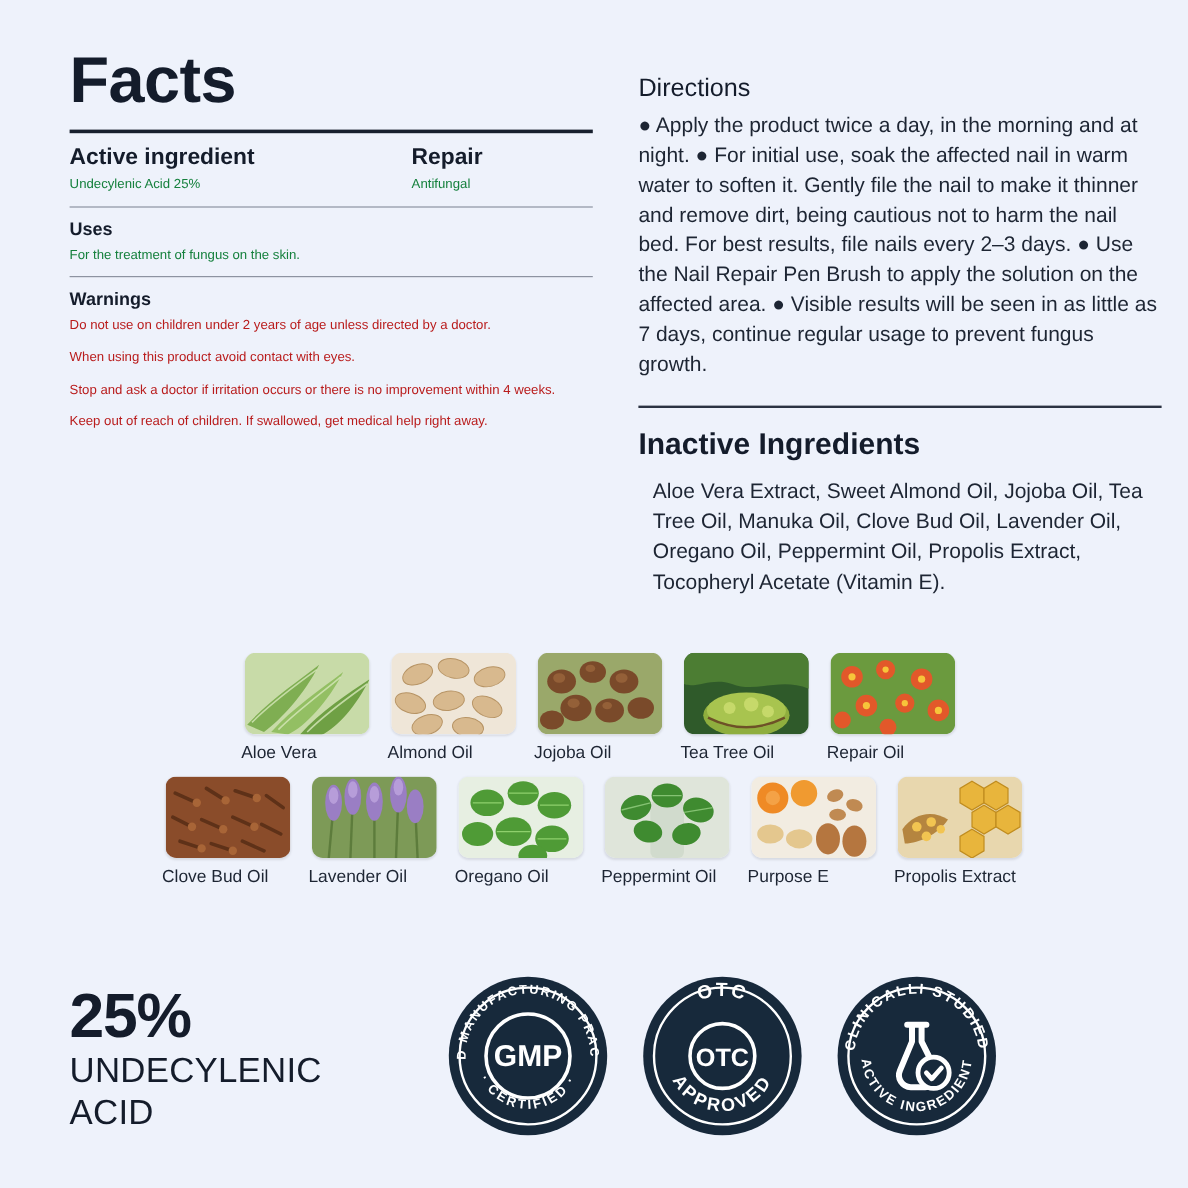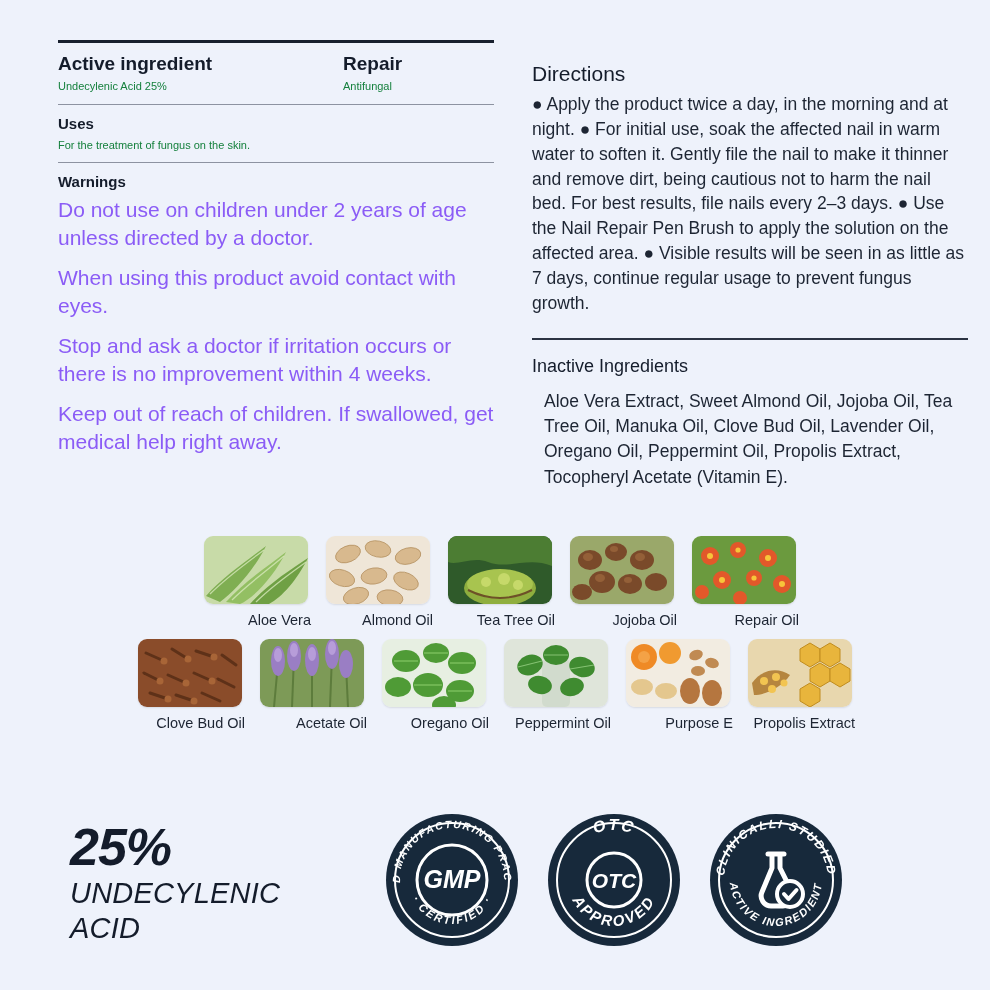--- a/index.html
+++ b/index.html
@@ -63,41 +63,41 @@
     font-weight: bold;
     margin: 0 0 6px 0;
   }
   .body-txt {
     font-size: 11px;
     line-height: 1.33;
     margin: 0;
     color: #15803d;
   }
   .warn-p {
-    font-size: 21px;
+    font-size: 11px;
     line-height: 1.33;
     margin: 0 0 12px 0;
-    color: #8b5cf6;
+    color: #b91c1c;
   }
   .warn-p:last-child { margin-bottom: 0; }
 
   .dir-title {
     font-size: 21px;
     font-weight: normal;
     margin: 0 0 6px 0;
   }
   .dir-body {
     font-size: 17.5px;
     line-height: 1.42;
     margin: 0;
     color: #1d2533;
   }
   .inactive-title {
-    font-size: 18px;
-    font-weight: normal;
+    font-size: 25px;
+    font-weight: bold;
     margin: 0 0 12px 0;
   }
   .inactive-body {
     font-size: 17.5px;
     line-height: 1.45;
     margin: 12px;
     color: #1d2533;
   }
   .right-rule {
     border-bottom: 2px solid #2b3342;
@@ -108,21 +108,21 @@
   .ing-grid {
     display: flex;
     justify-content: center;
     align-items: flex-start;
     gap: 12px;
   }
   .grid-1 { margin-top: 34px; padding-left: 10px;}
   .grid-2 { margin-top: 10px; }
   .ing {
     width: 110px;
-    text-align: right;
+    text-align: left;
   }
   .ing .thumb {
     width: 104px;
     height: 68px;
     margin: 0 auto 8px auto;
     border-radius: 9px;
     overflow: hidden;
     position: relative;
     box-shadow: 0 1px 2px rgba(0,0,0,0.10);
   }
@@ -130,23 +130,22 @@
     font-size: 14.5px;
     color: #1d2533;
     line-height: 1.15;
     display: block;
   }
   .ing svg { display: block; }
 
   
   .bottom {
     position: absolute;
-    left: 12px; right: 0; bottom: 0;
+    left: 0; right: 0; bottom: 0;
     height: 180px;
-    font-style: italic;
   }
   .pct-block {
     position: absolute;
     left: 58px;
     top: 10px;
     width: 300px;
   }
   .pct-num {
     font-size: 52px;
     font-weight: bold;
@@ -172,20 +171,21 @@
   .badge { width: 140px; height: 140px; }
 </style>
 </head>
 <body>
 
 <div class="page">
 
   <div class="columns">
 
     <div class="col-left">
+      <h1 class="facts-title">Facts</h1>
       <div class="rule-thick"></div>
 
       <div class="row-2">
         <div class="c1">
           <div class="h-bold">Active ingredient</div>
           <div class="body-txt">Undecylenic Acid 25%</div>
         </div>
         <div class="c2">
           <div class="h-bold">Repair</div>
           <div class="body-txt">Antifungal</div>
@@ -257,60 +257,60 @@
             <ellipse cx="64" cy="62" rx="13" ry="8" transform="rotate(8 64 62)"></ellipse>
           </g>
         </svg>
       </div>
       <span class="cap">Almond Oil</span>
     </div>
 
     <div class="ing">
       <div class="thumb">
         <svg width="104" height="68" viewBox="0 0 104 68">
-          <rect width="104" height="68" fill="#2f5a2a"></rect>
-          <path d="M0 0 H104 V30 C80 20 60 34 40 26 C24 20 10 30 0 26 Z" fill="#4c7d33"></path>
-          <ellipse cx="52" cy="52" rx="36" ry="18" fill="#8fae3e"></ellipse>
-          <ellipse cx="52" cy="48" rx="33" ry="15" fill="#a8c44f"></ellipse>
-          <g stroke="#6d5127" stroke-width="2" fill="none">
-            <path d="M20 54 Q52 70 84 54"></path>
-          </g>
-          <g fill="#c6d96a">
-            <circle cx="38" cy="46" r="5"></circle>
-            <circle cx="56" cy="43" r="6"></circle>
-            <circle cx="70" cy="49" r="5"></circle>
-          </g>
-        </svg>
-      </div>
-      <span class="cap">Tea Tree Oil</span>
-    </div>
-
-    <div class="ing">
-      <div class="thumb">
-        <svg width="104" height="68" viewBox="0 0 104 68">
           <rect width="104" height="68" fill="#9aa86a"></rect>
           <g fill="#7a4a2a">
             <ellipse cx="20" cy="24" rx="12" ry="10"></ellipse>
             <ellipse cx="46" cy="16" rx="11" ry="9"></ellipse>
             <ellipse cx="72" cy="24" rx="12" ry="10"></ellipse>
             <ellipse cx="32" cy="46" rx="13" ry="11"></ellipse>
             <ellipse cx="60" cy="48" rx="12" ry="10"></ellipse>
             <ellipse cx="86" cy="46" rx="11" ry="9"></ellipse>
             <ellipse cx="12" cy="56" rx="10" ry="8"></ellipse>
           </g>
           <g fill="#a06a3f" opacity="0.7">
             <ellipse cx="18" cy="21" rx="5" ry="4"></ellipse>
             <ellipse cx="44" cy="13" rx="4" ry="3"></ellipse>
             <ellipse cx="70" cy="21" rx="5" ry="4"></ellipse>
             <ellipse cx="30" cy="42" rx="5" ry="4"></ellipse>
             <ellipse cx="58" cy="44" rx="4" ry="3"></ellipse>
           </g>
         </svg>
       </div>
       <span class="cap">Jojoba Oil</span>
+    </div>
+
+    <div class="ing">
+      <div class="thumb">
+        <svg width="104" height="68" viewBox="0 0 104 68">
+          <rect width="104" height="68" fill="#2f5a2a"></rect>
+          <path d="M0 0 H104 V30 C80 20 60 34 40 26 C24 20 10 30 0 26 Z" fill="#4c7d33"></path>
+          <ellipse cx="52" cy="52" rx="36" ry="18" fill="#8fae3e"></ellipse>
+          <ellipse cx="52" cy="48" rx="33" ry="15" fill="#a8c44f"></ellipse>
+          <g stroke="#6d5127" stroke-width="2" fill="none">
+            <path d="M20 54 Q52 70 84 54"></path>
+          </g>
+          <g fill="#c6d96a">
+            <circle cx="38" cy="46" r="5"></circle>
+            <circle cx="56" cy="43" r="6"></circle>
+            <circle cx="70" cy="49" r="5"></circle>
+          </g>
+        </svg>
+      </div>
+      <span class="cap">Tea Tree Oil</span>
     </div>
 
     <div class="ing">
       <div class="thumb">
         <svg width="104" height="68" viewBox="0 0 104 68">
           <rect width="104" height="68" fill="#6b9a3e"></rect>
           <g fill="#e2582a">
             <circle cx="18" cy="20" r="9"></circle>
             <circle cx="46" cy="14" r="8"></circle>
             <circle cx="76" cy="22" r="9"></circle>
@@ -388,21 +388,21 @@
             <ellipse cx="86" cy="25" rx="7" ry="14"></ellipse>
           </g>
           <g fill="#c0a8e0" opacity="0.75">
             <ellipse cx="18" cy="16" rx="4" ry="7"></ellipse>
             <ellipse cx="34" cy="11" rx="4" ry="7"></ellipse>
             <ellipse cx="52" cy="15" rx="4" ry="7"></ellipse>
             <ellipse cx="72" cy="9" rx="4" ry="7"></ellipse>
           </g>
         </svg>
       </div>
-      <span class="cap">Acetate Oil</span>
+      <span class="cap">Lavender Oil</span>
     </div>
 
     <div class="ing">
       <div class="thumb">
         <svg width="104" height="68" viewBox="0 0 104 68">
           <rect width="104" height="68" fill="#e7efe2"></rect>
           <g fill="#4f9b36">
             <ellipse cx="24" cy="22" rx="14" ry="11"></ellipse>
             <ellipse cx="54" cy="14" rx="13" ry="10"></ellipse>
             <ellipse cx="80" cy="24" rx="14" ry="11"></ellipse>

